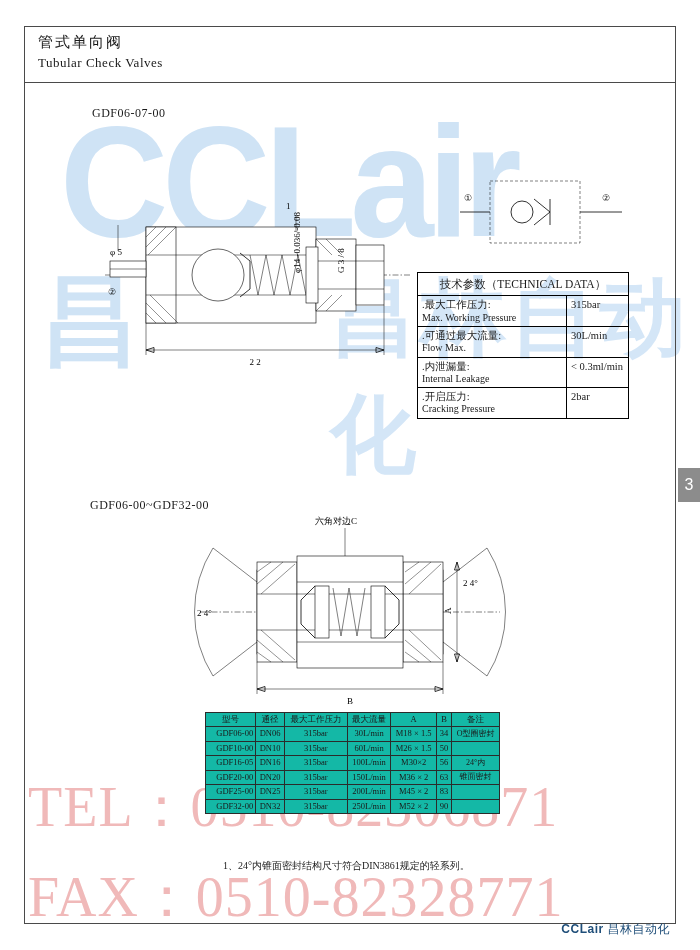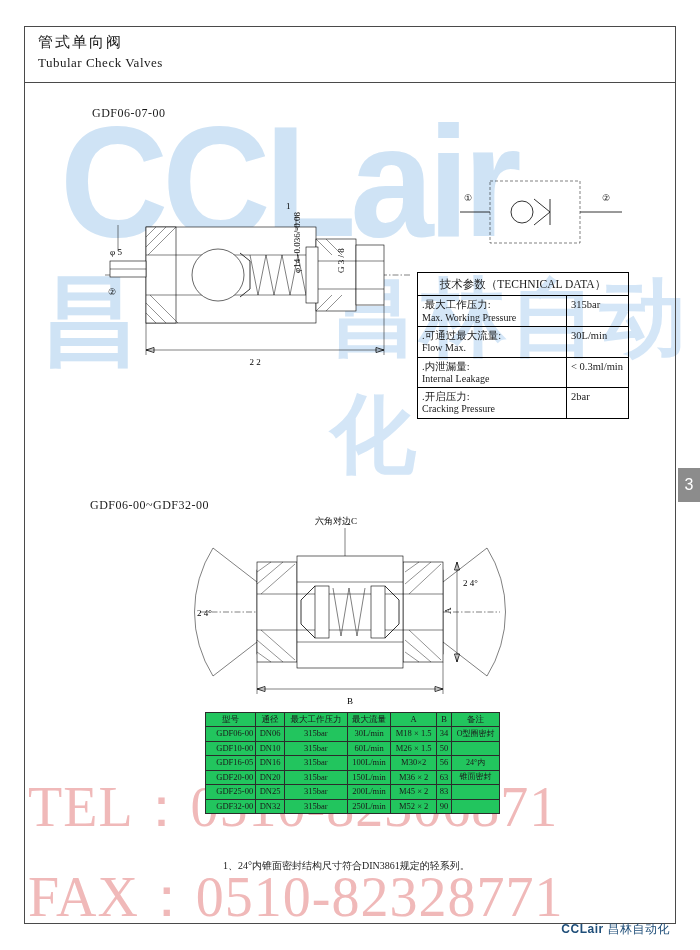--- a/index.html
+++ b/index.html
@@ -71,21 +71,21 @@
     border:1px solid #000; padding:2px 4px; vertical-align:top;
     line-height:1.25;
   }
   .tech-title { text-align:center; font-size:11.5px; padding:4px 2px !important; }
   .tech-val { width:62px; text-align:left; }
   .tech-sub { font-family:"Liberation Serif", serif; font-size:10px; display:block; }
 
   
   .spec-table {
     position:absolute; left:205px; top:712px; width:295px;
-    border-collapse:collapse; font-size:8.5px; background:#22c55e;
+    border-collapse:collapse; font-size:8.5px; background:#14b8a6;
   }
   .spec-table th, .spec-table td {
     border:1px solid #2b2b2b; padding:1px 2px; text-align:center;
     font-weight:normal; line-height:1.35; white-space:nowrap;
   }
   .spec-table th { font-size:8.5px; }
   .spec-table td:first-child { text-align:right; padding-left:5px; }
   .c-note { font-size:8px; }
 
   .notes { position:absolute; left:205px; top:858px; font-size:10px; line-height:1.6;margin-left:18px; }

